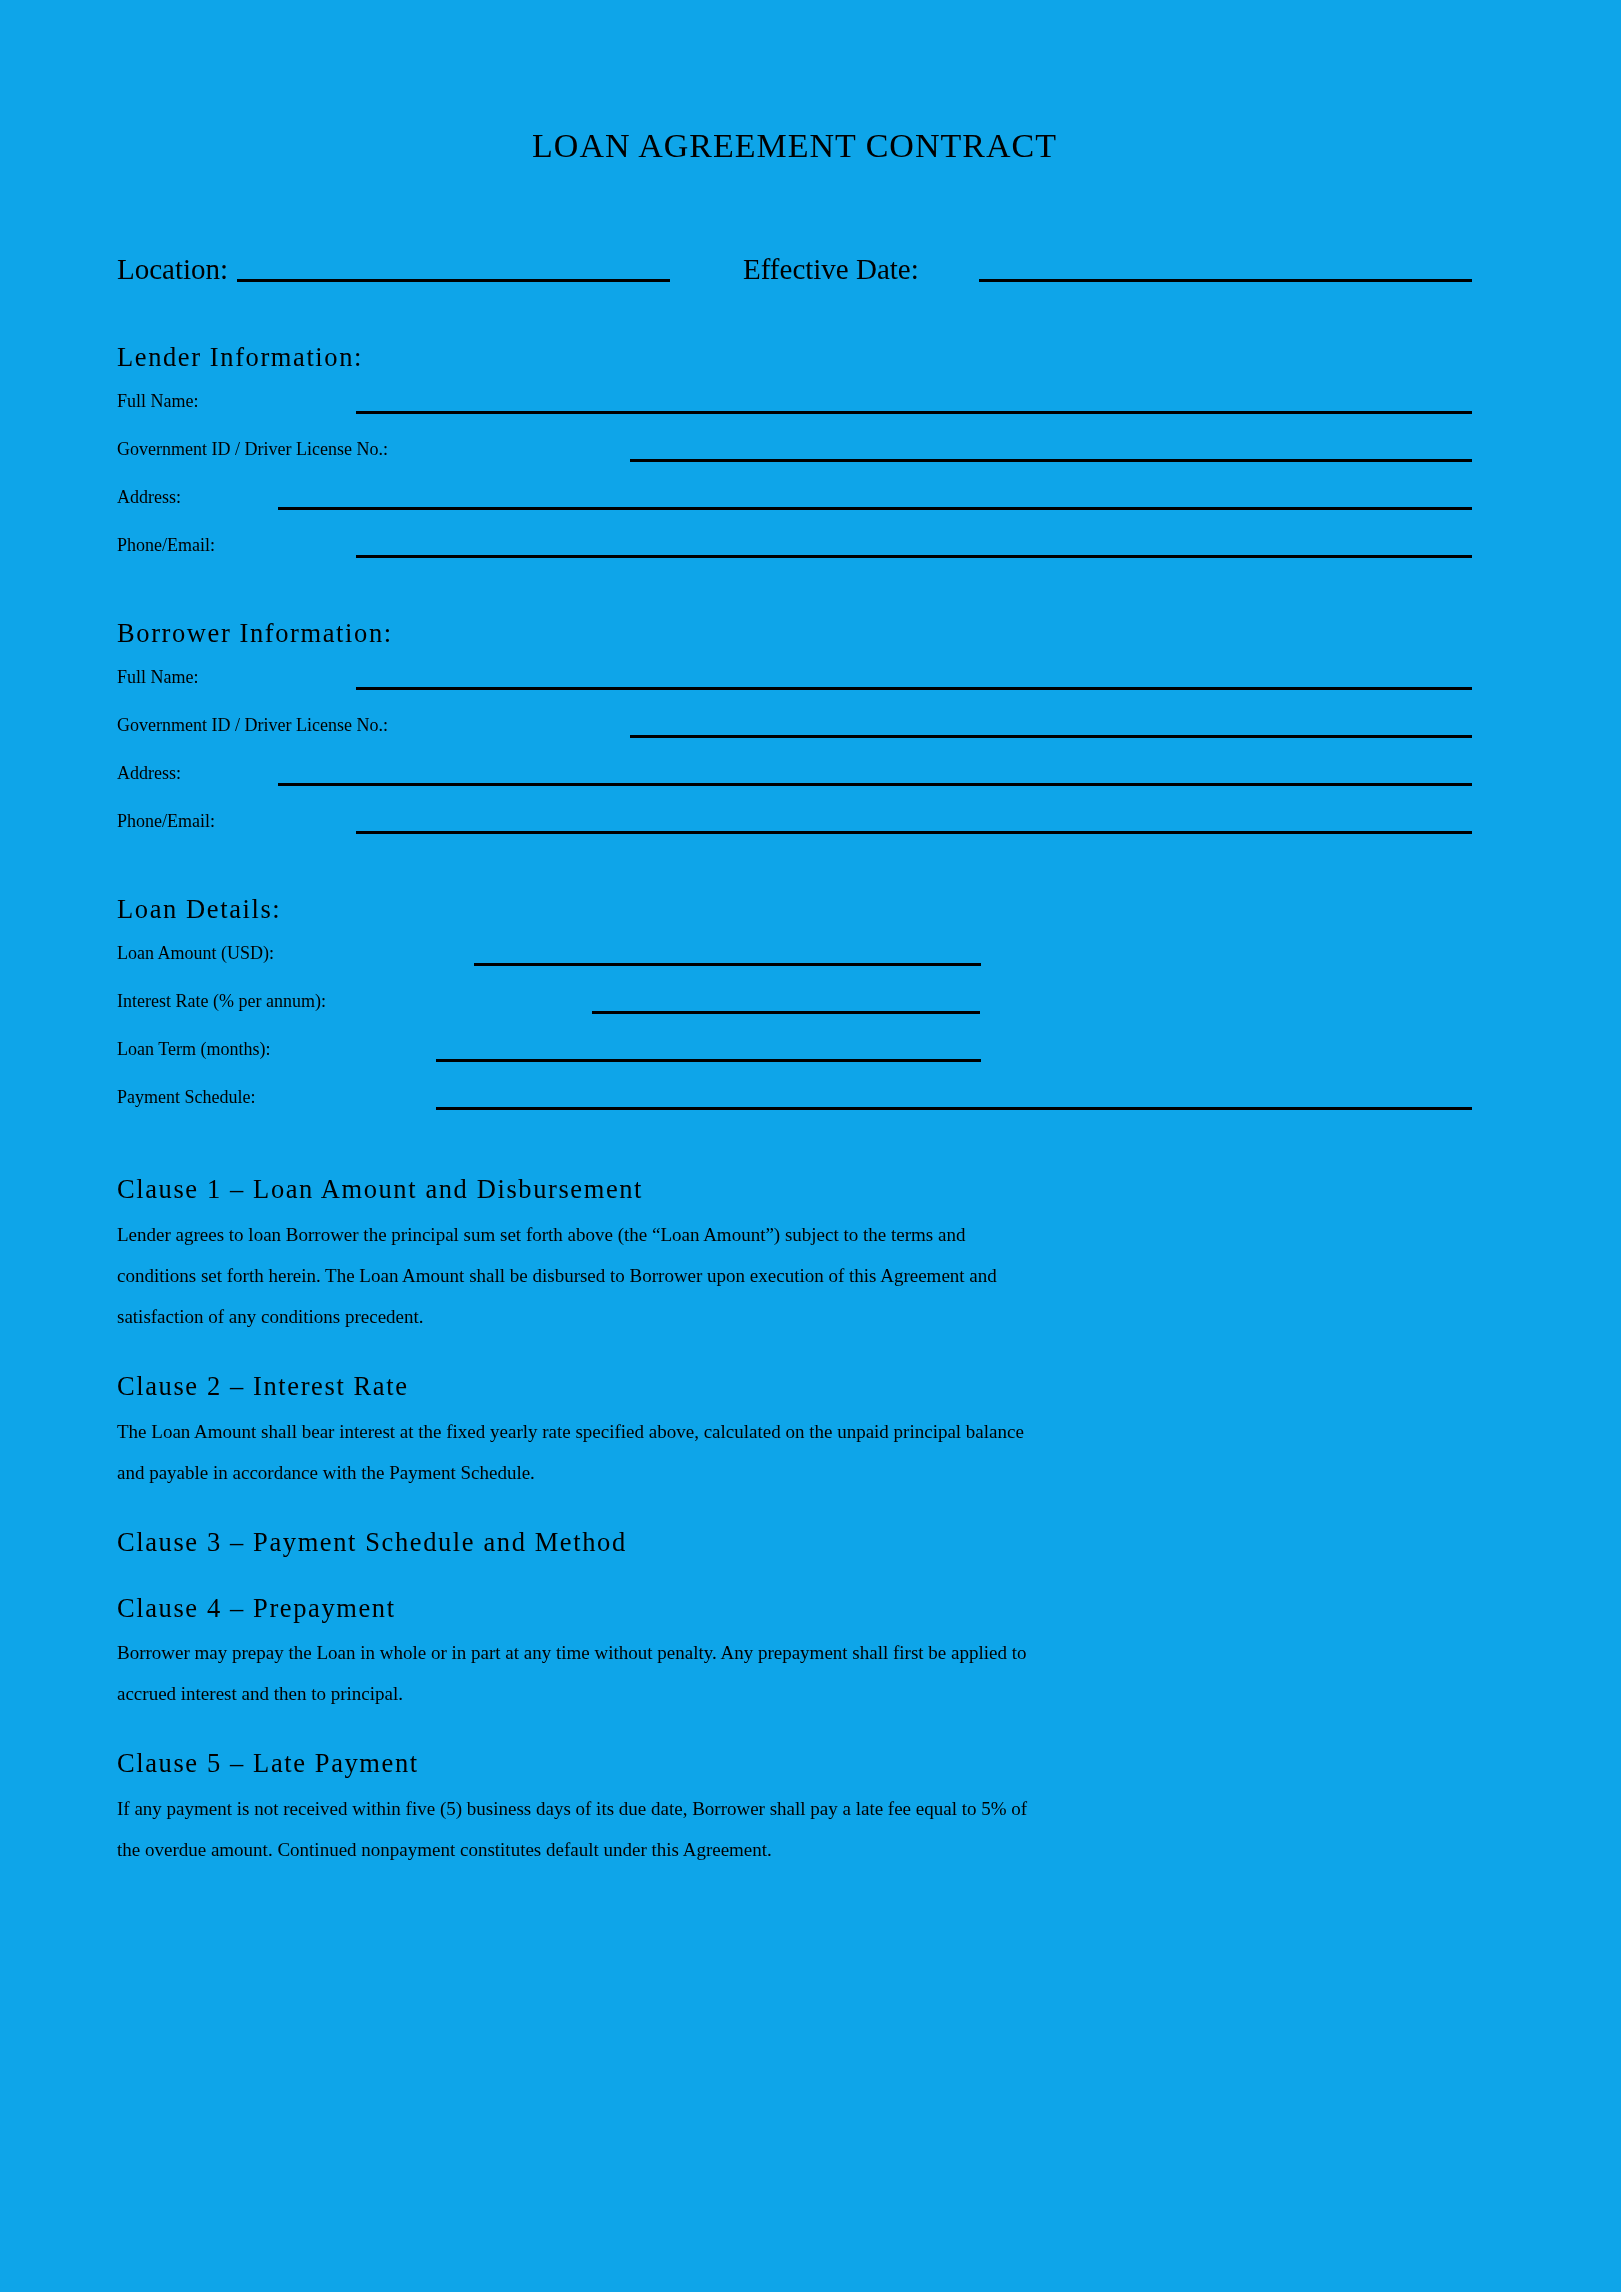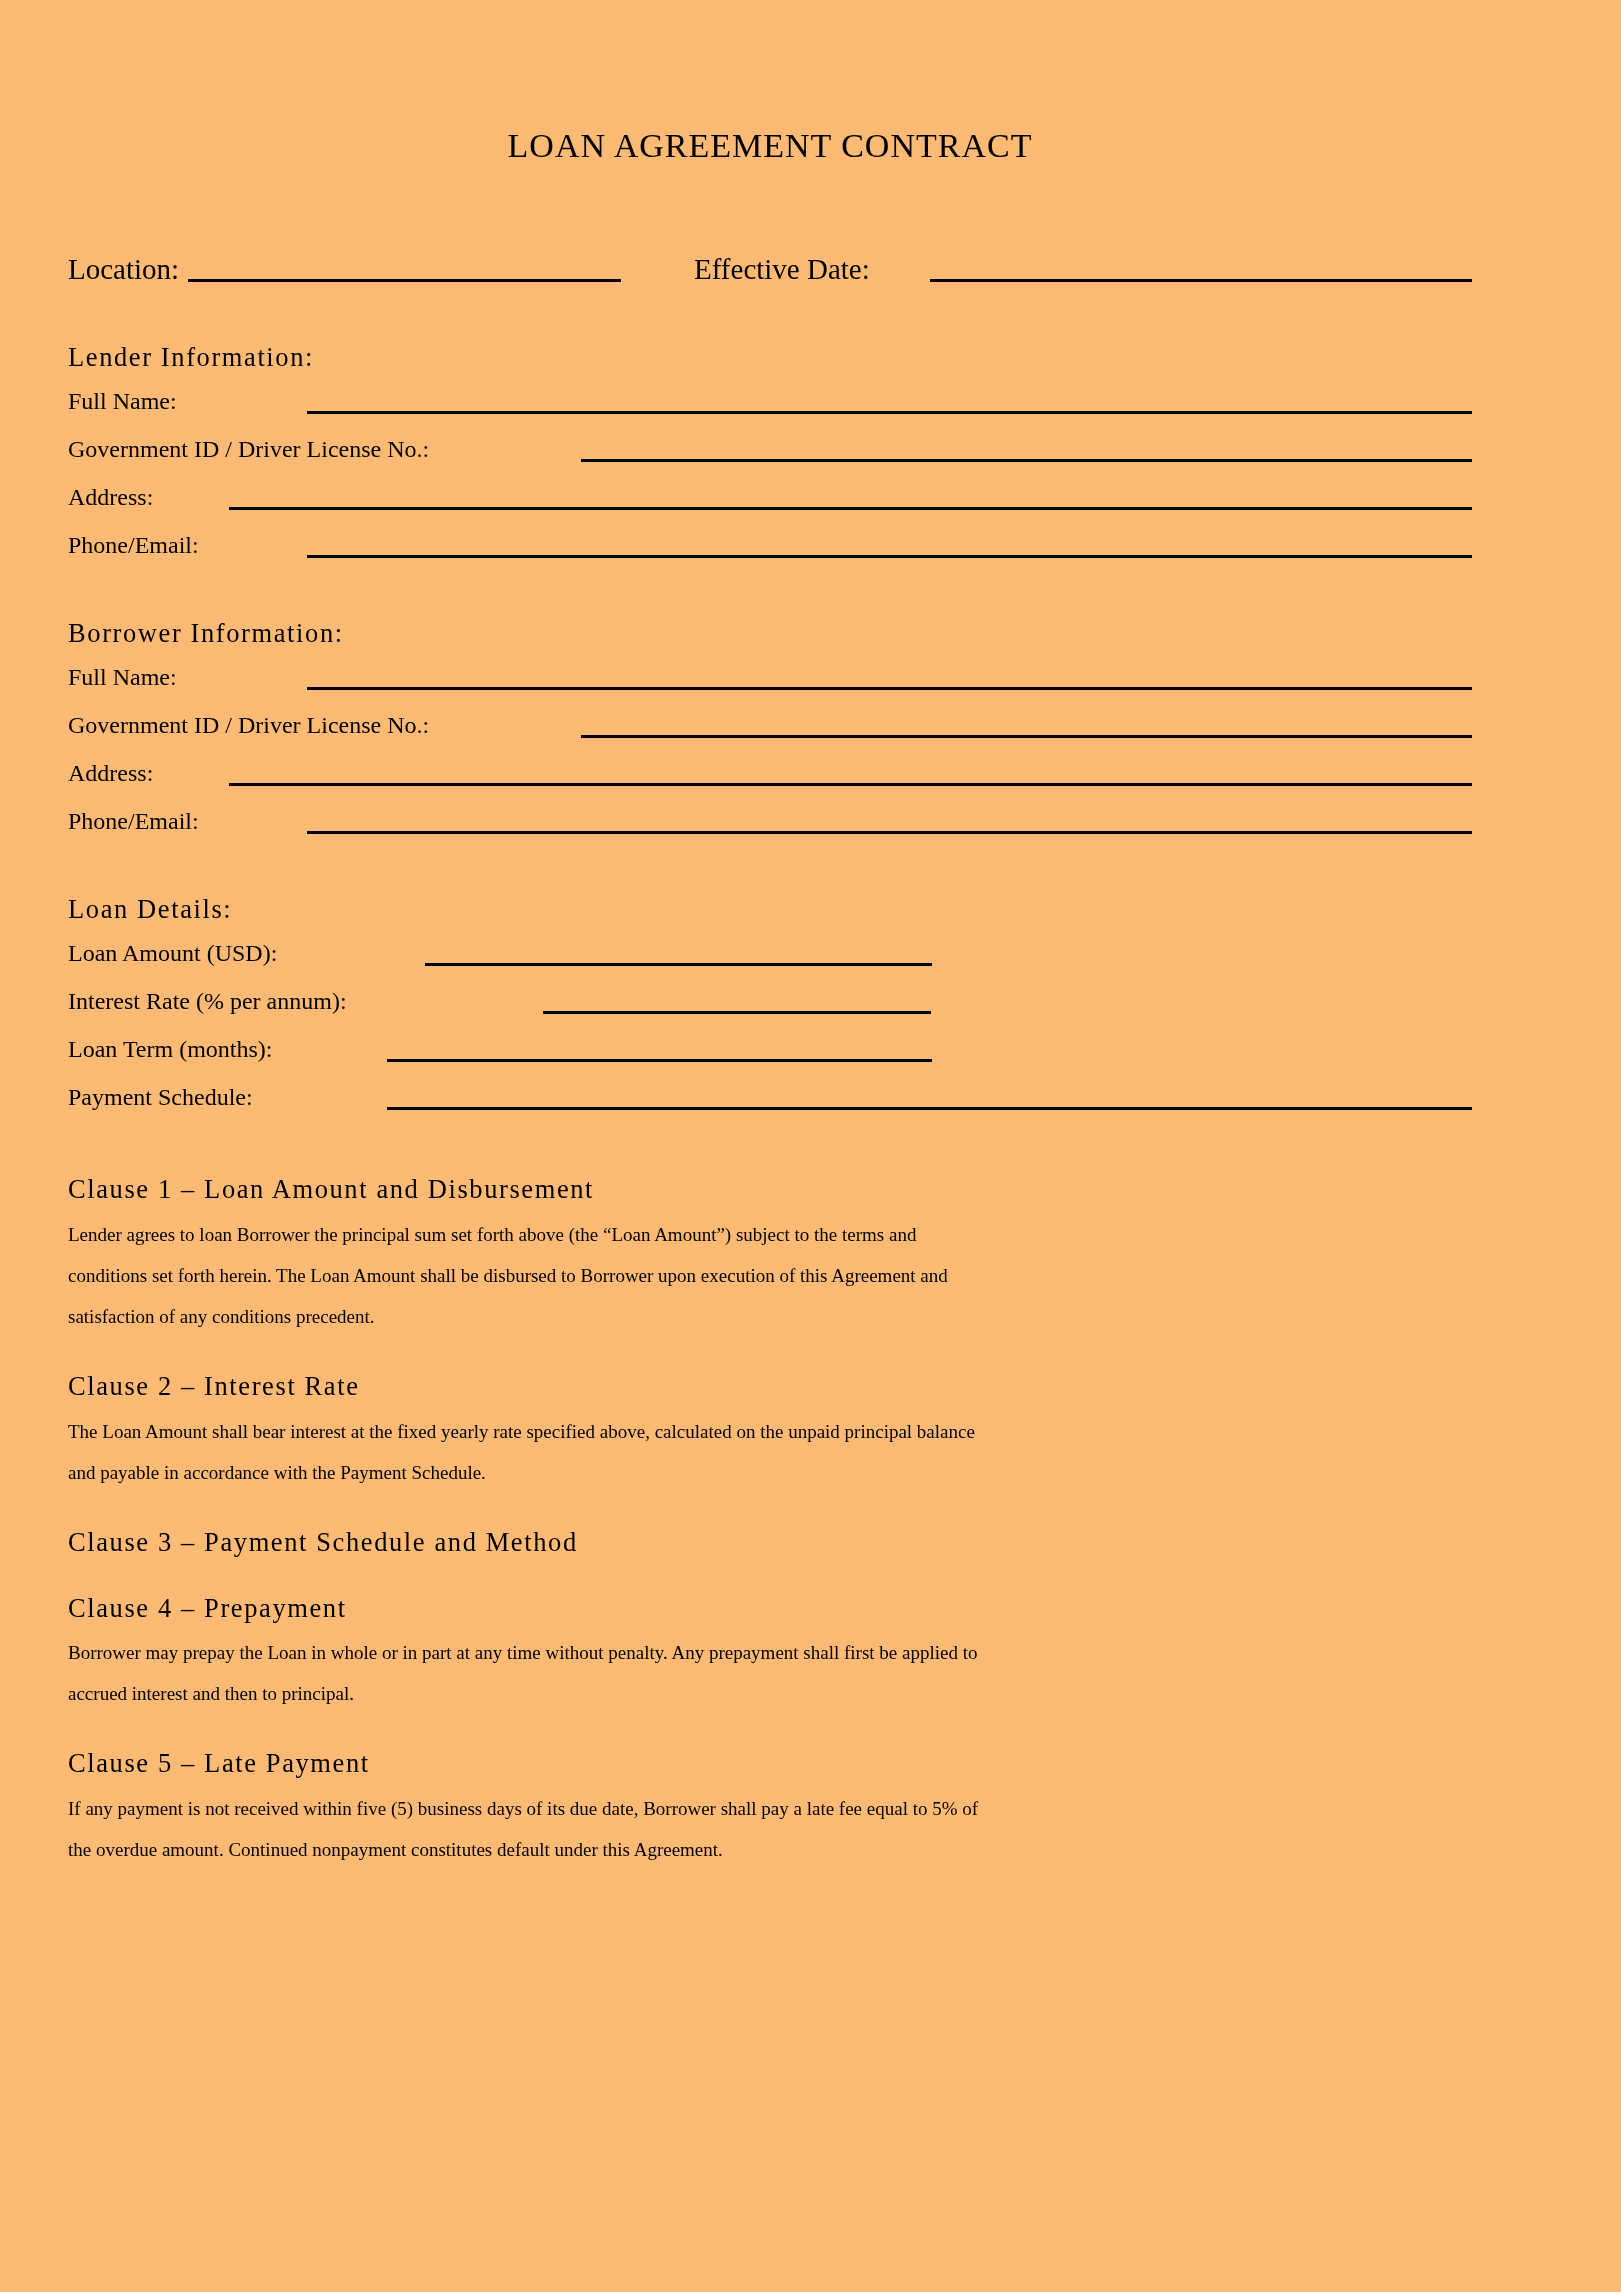--- a/index.html
+++ b/index.html
@@ -1,24 +1,24 @@
 <!DOCTYPE html>
 <html><head>
 <meta charset="utf-8">
 <style>
   html, body { margin: 0; padding: 0; background: #ffffff; }
   .page {
     position: relative;
     width: 1621px;
     height: 2293px;
-    background: #fdba74;
+    background: #0ea5e9;
     color: #000000;
     font-family: "Liberation Serif", "DejaVu Serif", serif;
     box-sizing: border-box;
-    padding: 125px 149px 0 68px;
+    padding: 125px 149px 0 117px;
     overflow: hidden;
   }
   .doc-title {
     text-align: center;
     font-size: 34px;
     line-height: 41px;
     letter-spacing: 1px;
     font-weight: normal;
     margin: 0;
   }
@@ -52,21 +52,21 @@
     line-height: 33px;
     letter-spacing: 1.6px;
     font-weight: normal;
     margin: 0;
   }
   .frow { position: relative; height: 48px; }
   .flabel {
     position: absolute;
     left: 0;
     bottom: 5.9px;
-    font-size: 24px;
+    font-size: 18px;
     line-height: 30px;
     white-space: nowrap;
   }
   .ln-a { left: 239px; right: 0; }   
   .ln-b { left: 513px; right: 0; }   
   .ln-c { left: 161px; right: 0; }   
   .ln-d { left: 357px; width: 507px; } 
   .ln-e { left: 475px; width: 388px; } 
   .ln-f { left: 319px; width: 545px; } 
   .ln-g { left: 319px; right: 0; }     

